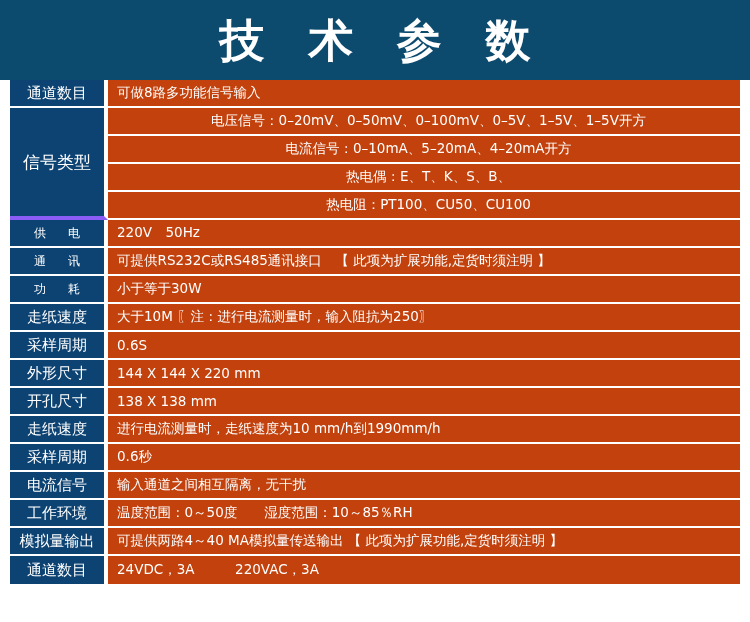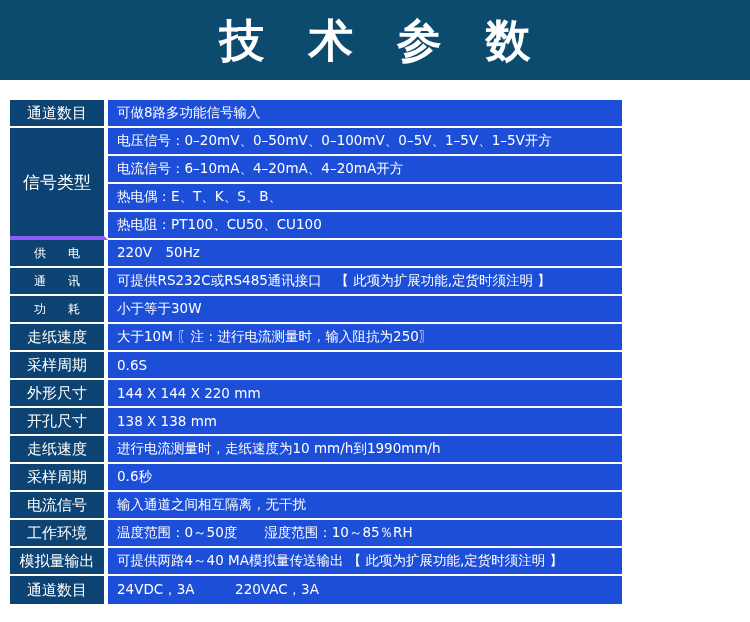--- a/index.html
+++ b/index.html
@@ -37,22 +37,22 @@
     font-weight: bold;
     letter-spacing: 14px;
     text-indent: 14px;
     line-height: 1;
     white-space: nowrap;
     font-family: "DejaVu Sans", "Liberation Sans", sans-serif;
   }
 
   
   .spec-table {
-    margin: 20px 0 0 10px;
-    width: 612px;
+    margin: 0 0 0 10px;
+    width: 730px;
     border-collapse: separate;
     border-spacing: 0;
   }
   .spec-table tr { height: 28px; }
 
   .cell-label,
   .cell-value {
     color: #ffffff;
     vertical-align: middle;
     box-sizing: border-box;
@@ -78,28 +78,29 @@
   .cell-label.label-tight {
     font-size: 15px;
     letter-spacing: 0px;
   }
   .cell-label.label-merged {
     font-size: 17px;
     border-bottom: 4px solid #8b5cf6;
   }
 
   .cell-value {
-    background: #1d4ed8;
+    background: #c2410c;
     text-align: left;
     font-size: 13.5px;
     padding: 4px 0 4px 9px;
     white-space: nowrap;
   }
   .cell-value.value-sub {
     border-bottom: 2px solid #ffffff;
+    text-align: center;
   }
   tr.row-last .cell-label,
   tr.row-last .cell-value {
     border-bottom: none;
   }
 </style>
 </head>
 <body>
 
 <div class="page">
@@ -112,21 +113,21 @@
     <tbody>
         <tr>
           <td class="cell-label label-tight">通道数目</td>
           <td class="cell-value">可做8路多功能信号输入</td>
         </tr>
         <tr>
           <td class="cell-label label-merged" rowspan="4">信号类型</td>
           <td class="cell-value value-sub">电压信号：0–20mV、0–50mV、0–100mV、0–5V、1–5V、1–5V开方</td>
         </tr>
         <tr>
-          <td class="cell-value value-sub">电流信号：6–10mA、4–20mA、4–20mA开方</td>
+          <td class="cell-value value-sub">电流信号：0–10mA、5–20mA、4–20mA开方</td>
         </tr>
         <tr>
           <td class="cell-value value-sub">热电偶：E、T、K、S、B、</td>
         </tr>
         <tr>
           <td class="cell-value value-sub">热电阻：PT100、CU50、CU100</td>
         </tr>
         <tr>
           <td class="cell-label label-wide-gap">供电</td>
           <td class="cell-value">220V　50Hz</td>

